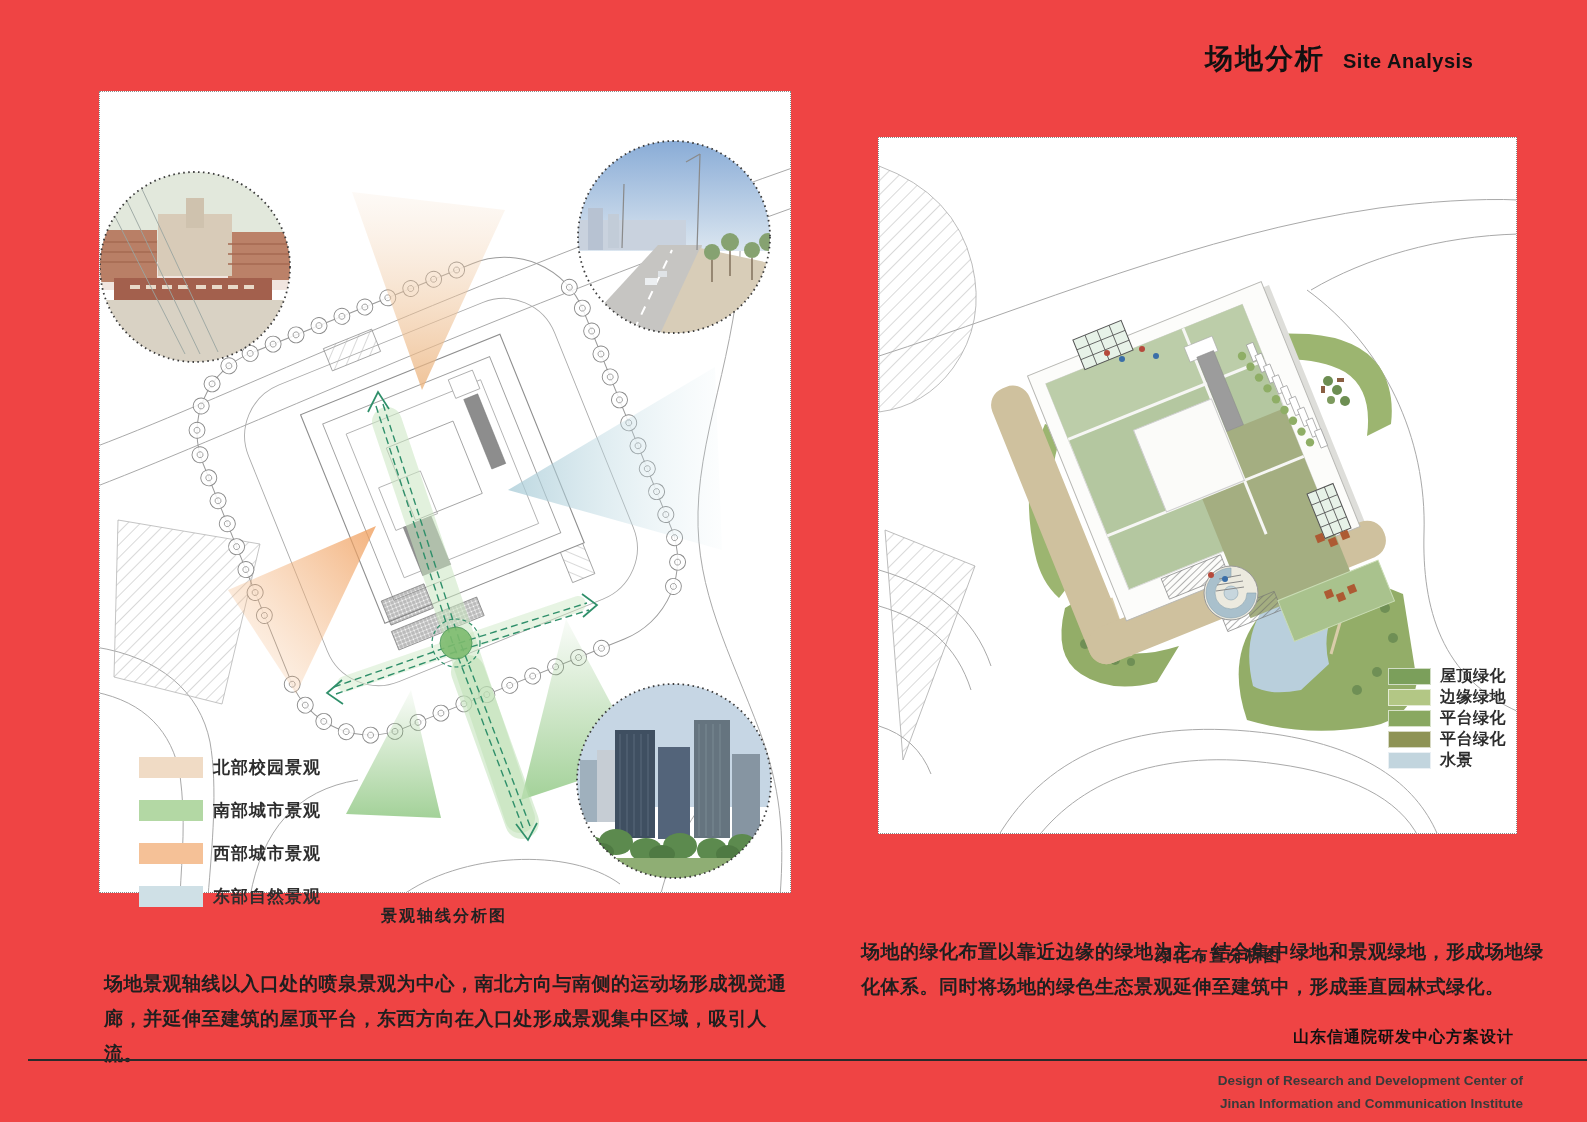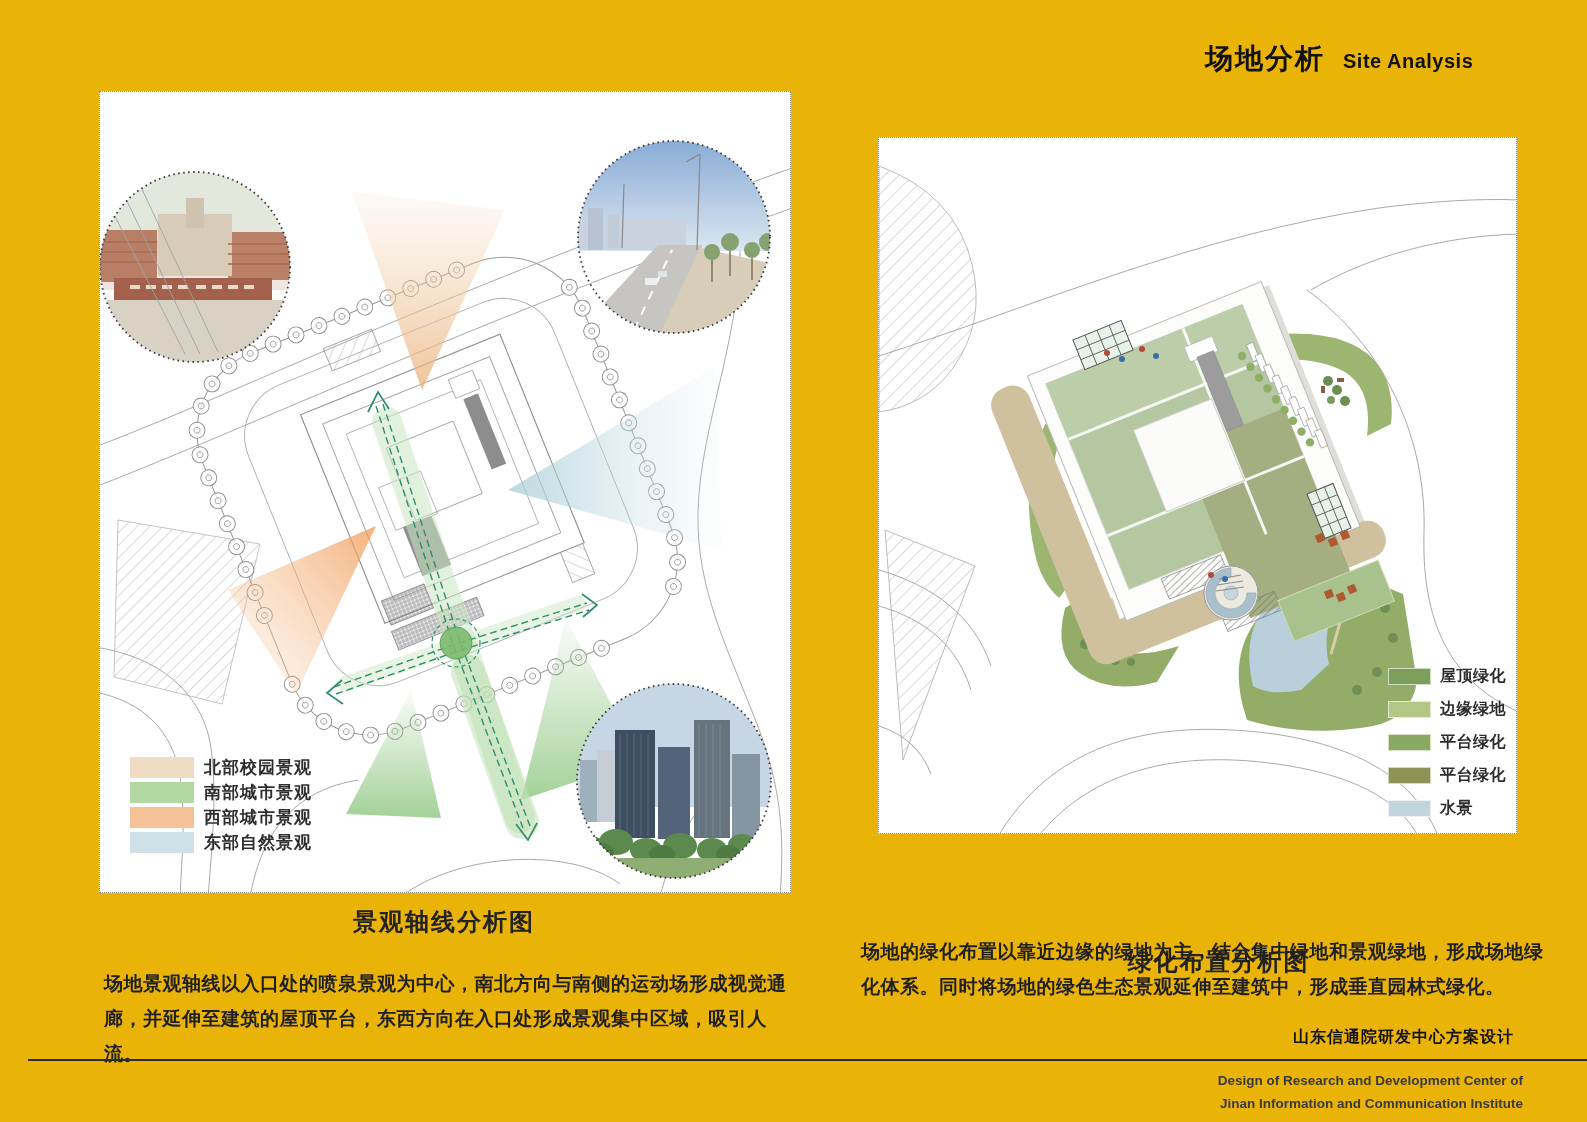--- a/index.html
+++ b/index.html
@@ -1,43 +1,43 @@
 <!DOCTYPE html>
 <html><head>
 <meta charset="utf-8">
 <style>
   html,body{margin:0;padding:0;background:#fff;}
   body{width:1587px;height:1122px;position:relative;overflow:hidden;
        font-family:"Liberation Sans","DejaVu Sans",sans-serif;color:#222;}
-  .board{position:absolute;inset:0;background:#eab308;text-decoration:underline;}
+  .board{position:absolute;inset:0;background:#ef4444;text-decoration:underline;}
 
   
   .title{position:absolute;left:1205px;top:40px;display:flex;align-items:baseline;gap:18px;}
   .title .zh{font-size:28px;font-weight:700;letter-spacing:2px;color:#111;}
   .title .en{font-size:20px;font-weight:600;color:#111;letter-spacing:.5px;}
 
   
   .panel{position:absolute;border:1px dotted #8a8a8a;background:#fff;}
   .panel.left{left:99px;top:91px;width:690px;height:800px;}
   .panel.right{left:878px;top:137px;width:637px;height:695px;}
   .panel svg{position:absolute;left:0;top:0;}
 
   
   .legend{position:absolute;display:flex;flex-direction:column;}
   .legend-row{display:flex;align-items:center;}
   .legend .swatch{display:inline-block;flex:0 0 auto;}
-  .legend-left{left:30px;top:664px;gap:2px;}
+  .legend-left{left:39px;top:664px;gap:20px;}
   .legend-left .swatch{width:64px;height:21px;}
   .legend-left .legend-label{font-size:17px;font-weight:700;color:#2d2d2d;margin-left:10px;letter-spacing:1px;}
-  .legend-right{left:509px;top:528px;gap:12px;}
+  .legend-right{left:509px;top:528px;}
   .legend-right .swatch{width:41px;height:15px;border:1px solid rgba(255,255,255,.65);}
   .legend-right .legend-label{font-size:16px;font-weight:700;color:#2d2d2d;margin-left:9px;letter-spacing:.5px;}
 
   
-  .caption{position:absolute;font-size:24px;font-weight:700;color:#222;text-align:center;letter-spacing:2px;}
+  .caption{position:absolute;font-size:16px;font-weight:700;color:#222;text-align:center;letter-spacing:2px;}
   .caption.left-cap{left:99px;top:906px;width:690px;}
   .caption.right-cap{left:900px;top:946px;width:637px;}
   .para{position:absolute;font-size:19px;line-height:35px;font-weight:600;color:#1f1f1f;margin:0;letter-spacing:.5px;}
   .para.left-para{left:104px;top:966px;width:692px;}
   .para.right-para{left:861px;top:934px;width:688px;}
 
   
   .footer-zh{position:absolute;right:73px;top:1027px;font-size:16px;font-weight:700;color:#111;letter-spacing:1px;}
   .rule{position:absolute;left:28px;right:0;top:1059px;height:2px;background:#2b2b2b;}
   .footer-en{position:absolute;right:64px;top:1069px;text-align:right;font-size:13.5px;line-height:23px;font-weight:600;color:#3a3a3a;}

